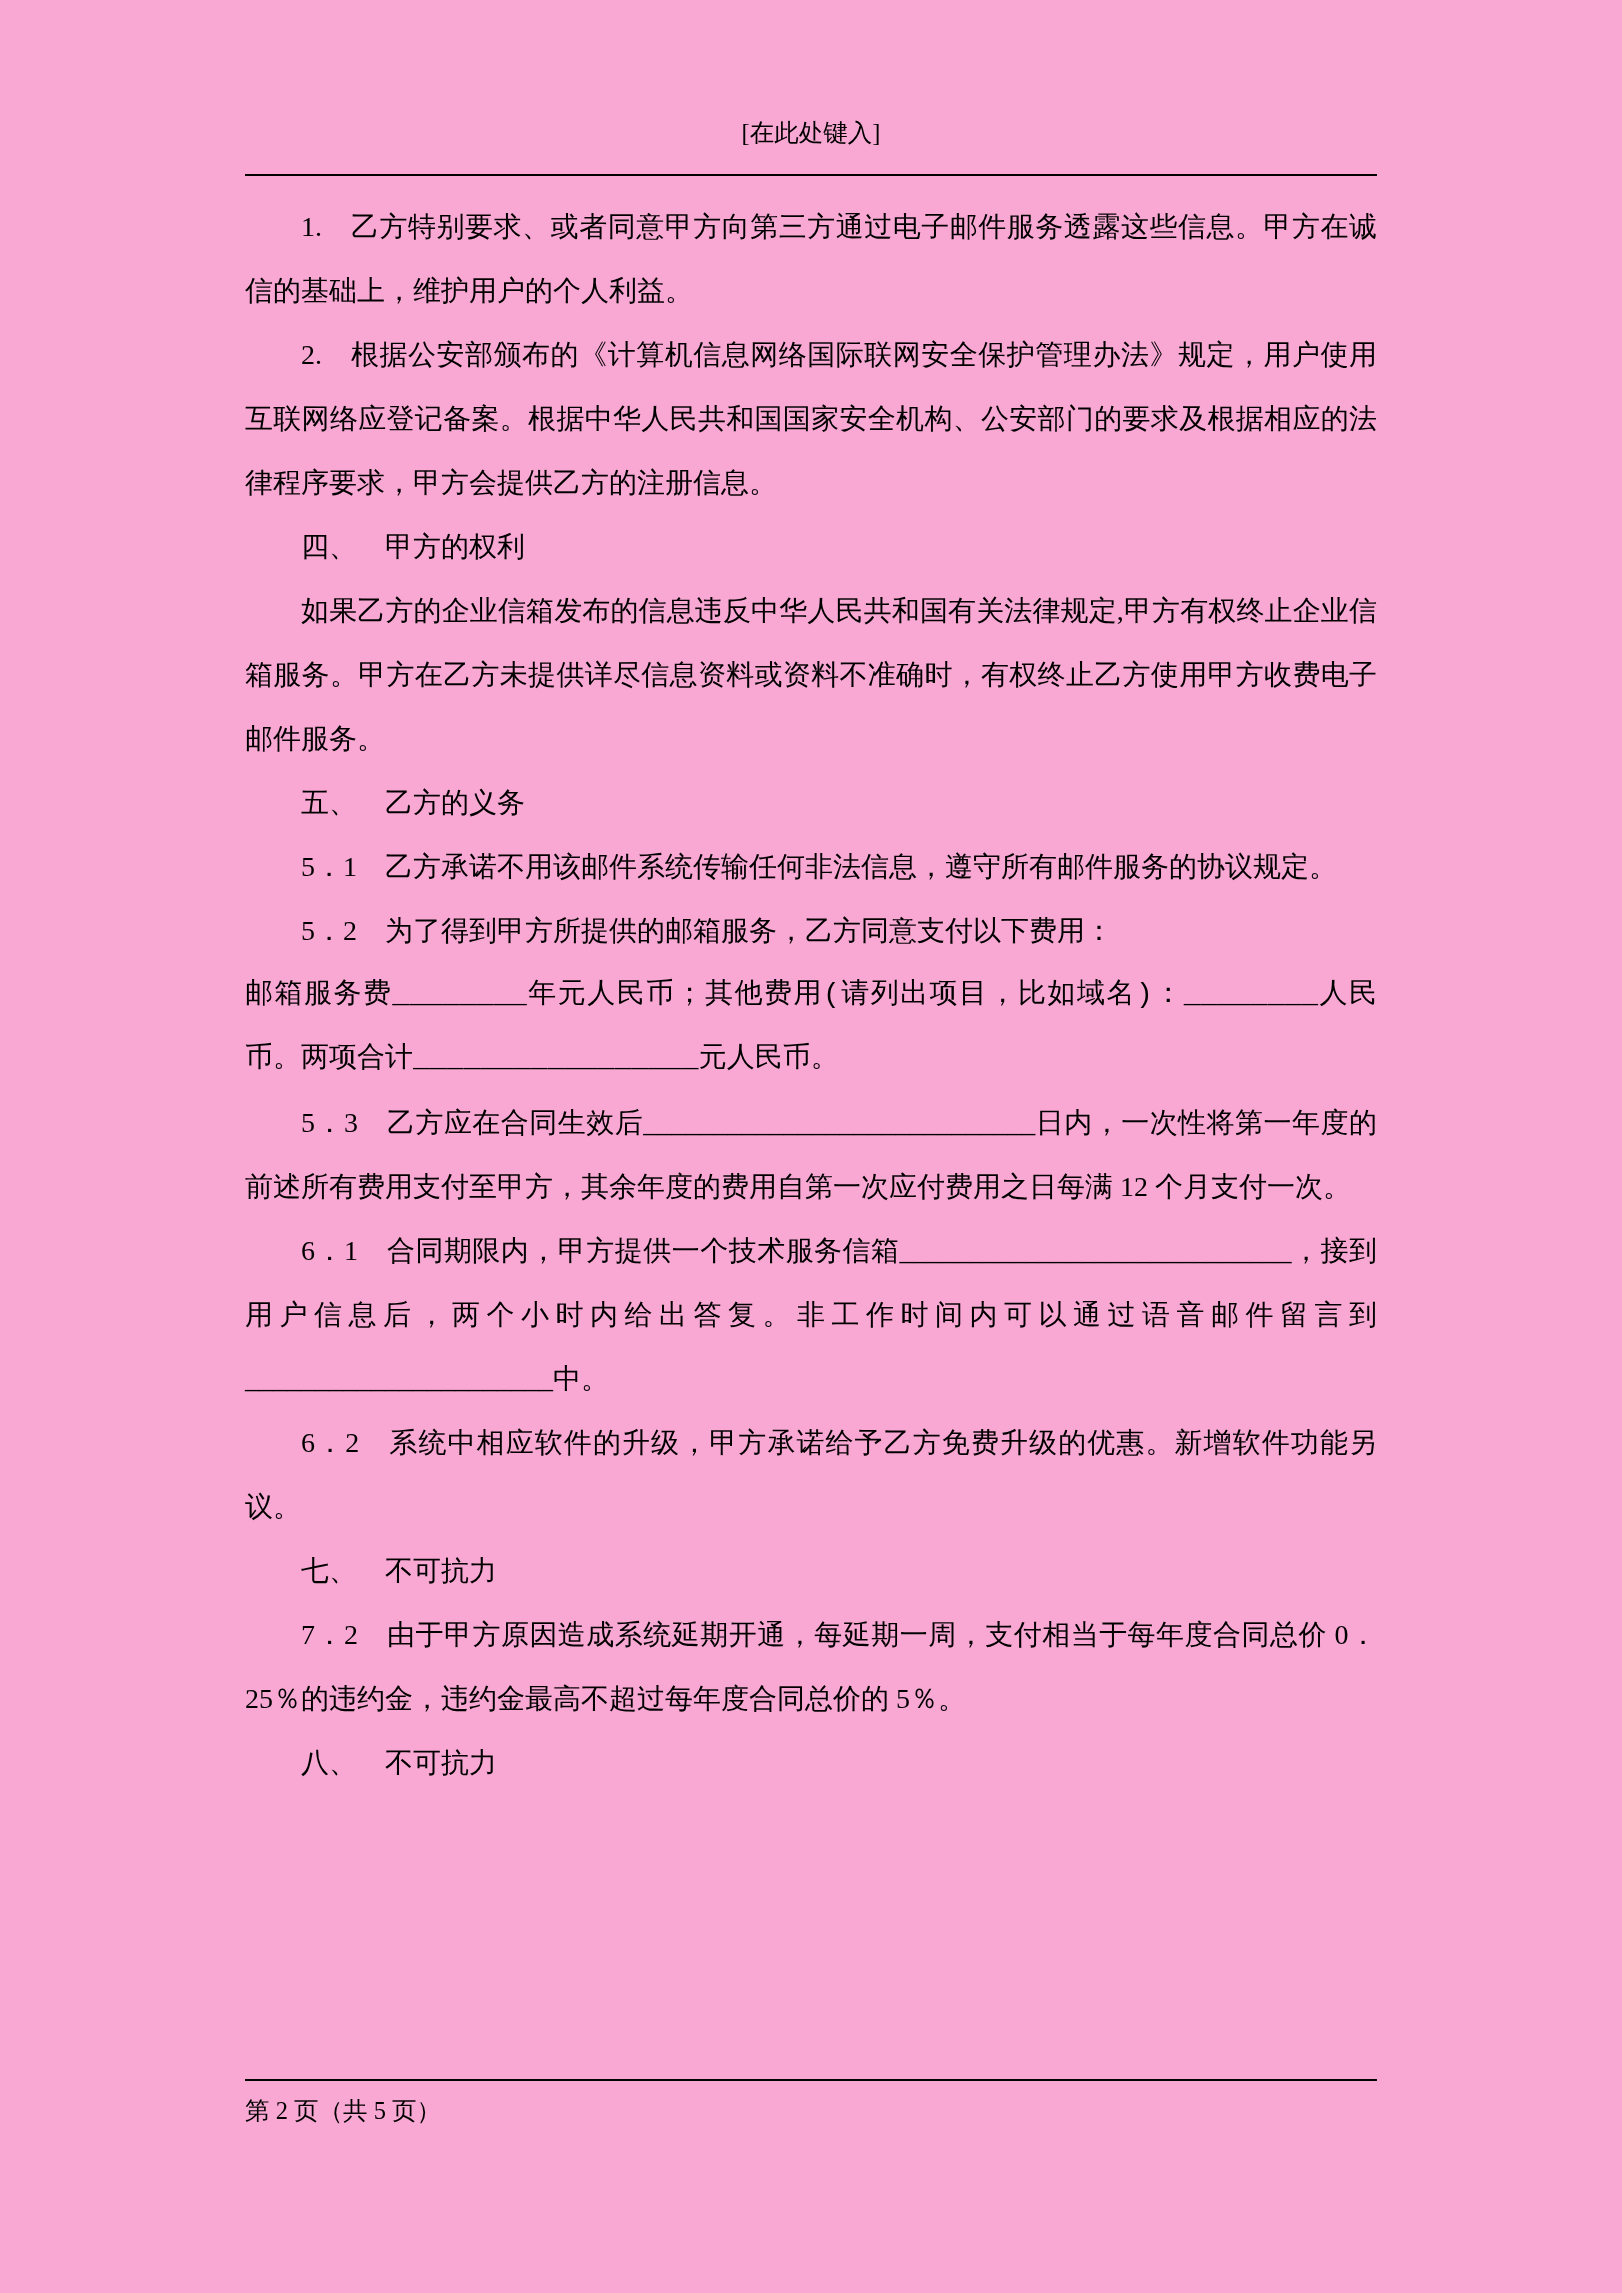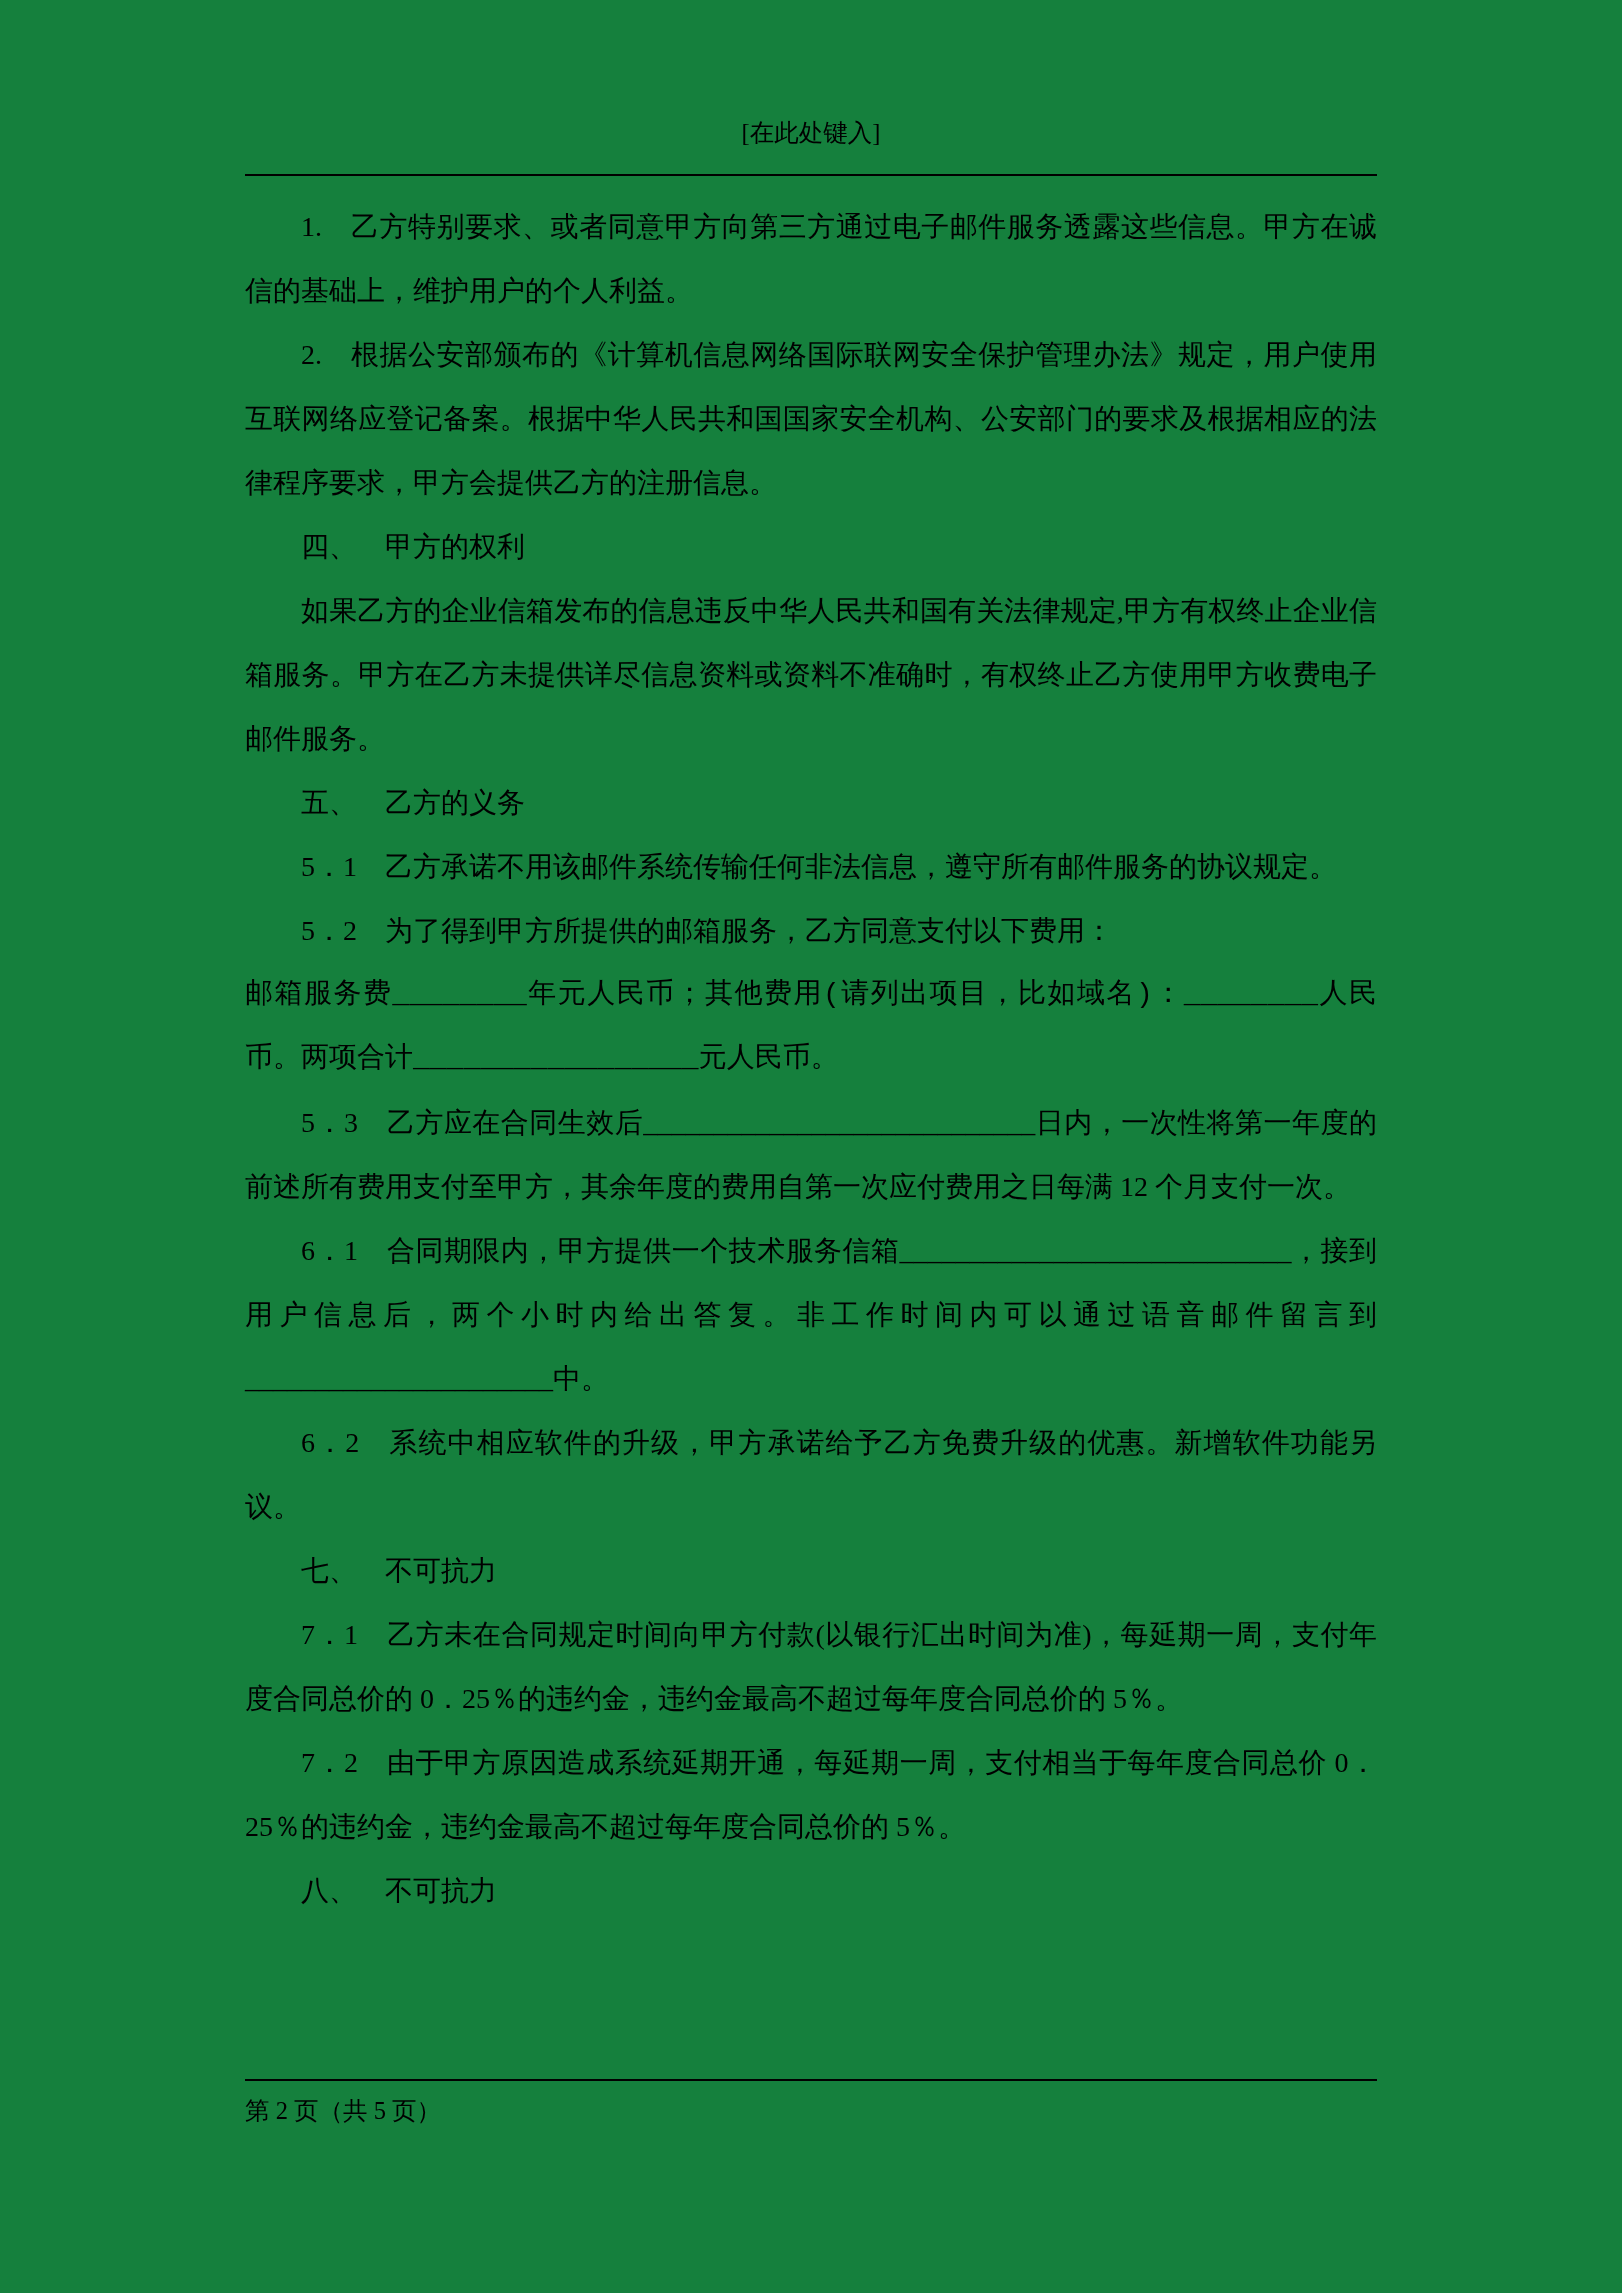--- a/index.html
+++ b/index.html
@@ -1,21 +1,21 @@
 <!DOCTYPE html>
 <html style="font-size:14.5px"><head>
 <meta charset="utf-8">
 <style>
   * { margin: 0; padding: 0; box-sizing: border-box; }
   html, body { background: #ffffff; }
   .page {
     position: relative;
     width: 1623px;
     height: 2294px;
-    background: #15803d;
+    background: #f9a8d4;
     color: #000000;
     font-family: "Liberation Serif", "DejaVu Serif", serif;
     overflow: hidden;
   }
   .header {
     position: absolute;
     left: 245px;
     top: 115px;
     width: 1132px;
     text-align: center;
@@ -63,21 +63,20 @@
     <div class="para heading">四、　甲方的权利</div>
     <div class="para">如果乙方的企业信箱发布的信息违反中华人民共和国有关法律规定,甲方有权终止企业信箱服务。甲方在乙方未提供详尽信息资料或资料不准确时，有权终止乙方使用甲方收费电子邮件服务。</div>
     <div class="para heading">五、　乙方的义务</div>
     <div class="para">5．1　乙方承诺不用该邮件系统传输任何非法信息，遵守所有邮件服务的协议规定。</div>
     <div class="para">5．2　为了得到甲方所提供的邮箱服务，乙方同意支付以下费用：</div>
     <div class="para noindent">邮箱服务费________年元人民币；其他费用(请列出项目，比如域名)：________人民币。两项合计_________________元人民币。</div>
     <div class="para">5．3　乙方应在合同生效后____________________________日内，一次性将第一年度的前述所有费用支付至甲方，其余年度的费用自第一次应付费用之日每满 12 个月支付一次。</div>
     <div class="para">6．1　合同期限内，甲方提供一个技术服务信箱____________________________，接到用户信息后，两个小时内给出答复。非工作时间内可以通过语音邮件留言到______________________中。</div>
     <div class="para">6．2　系统中相应软件的升级，甲方承诺给予乙方免费升级的优惠。新增软件功能另议。</div>
     <div class="para heading">七、　不可抗力</div>
-    <div class="para">7．1　乙方未在合同规定时间向甲方付款(以银行汇出时间为准)，每延期一周，支付年度合同总价的 0．25％的违约金，违约金最高不超过每年度合同总价的 5％。</div>
     <div class="para">7．2　由于甲方原因造成系统延期开通，每延期一周，支付相当于每年度合同总价 0．25％的违约金，违约金最高不超过每年度合同总价的 5％。</div>
     <div class="para heading">八、　不可抗力</div>
   </div>
 
   <div class="footer">
     <span>第 2 页（共 5 页）</span>
   </div>
 
 </div>
 

